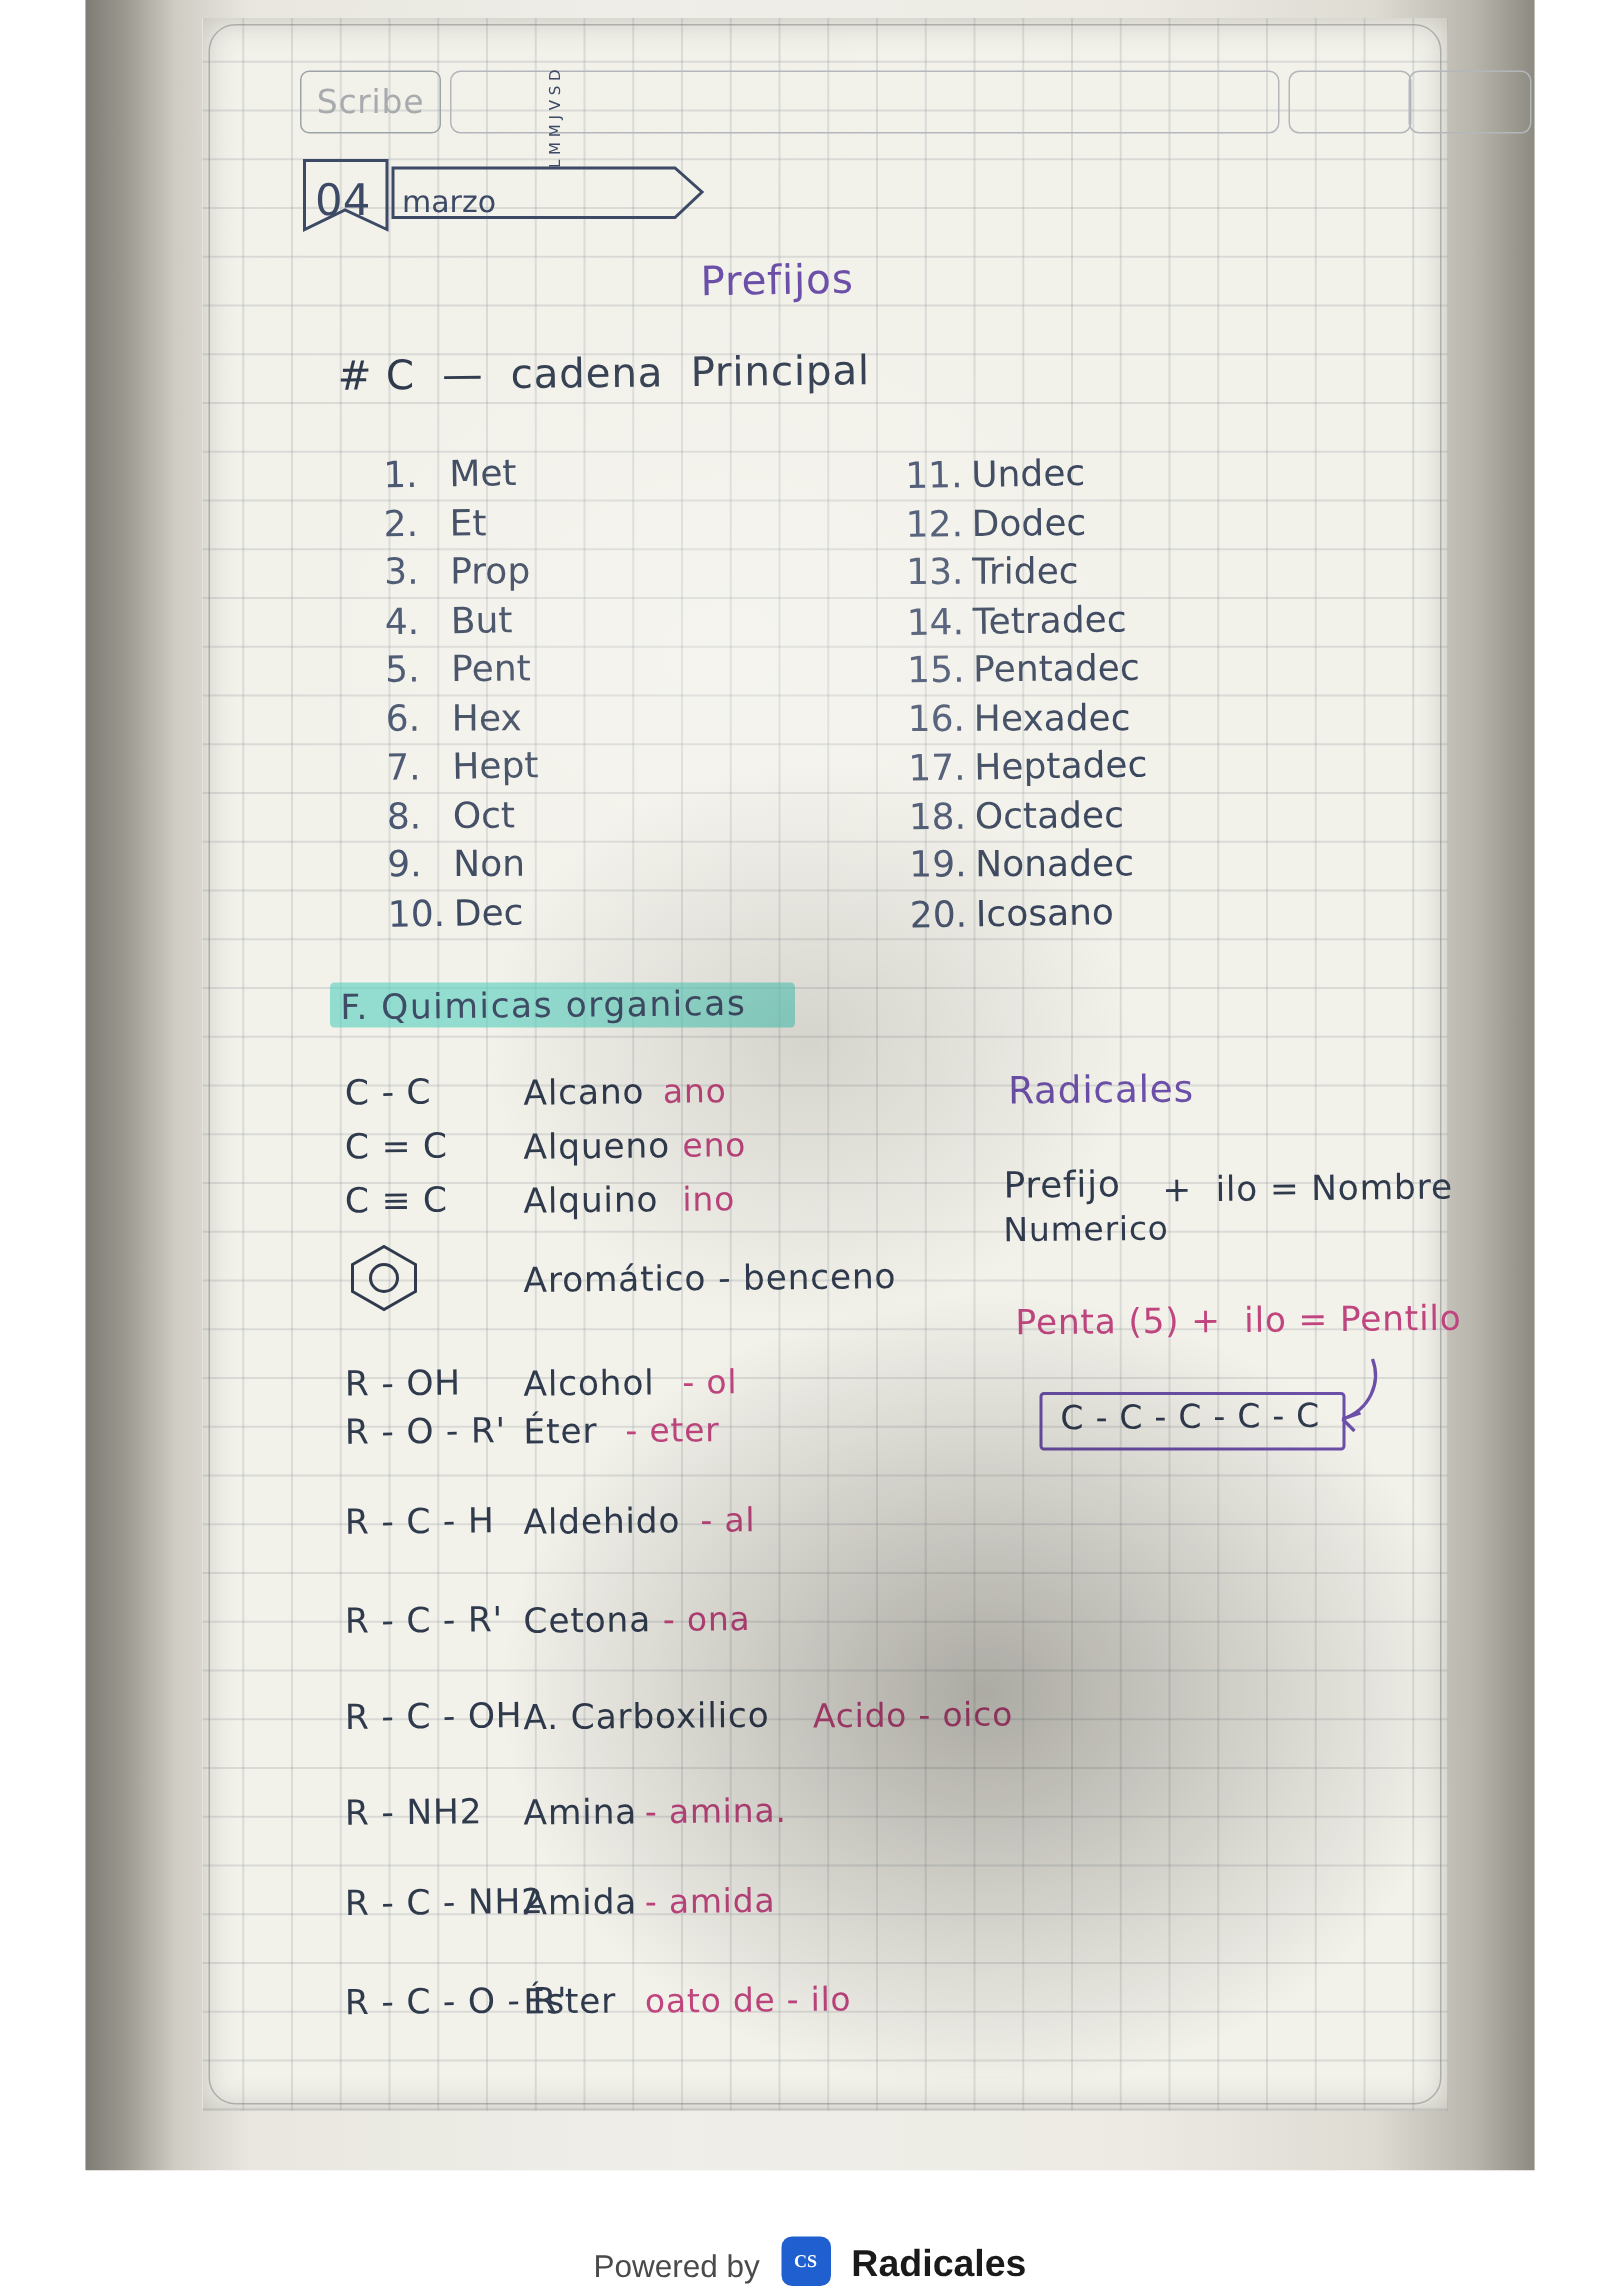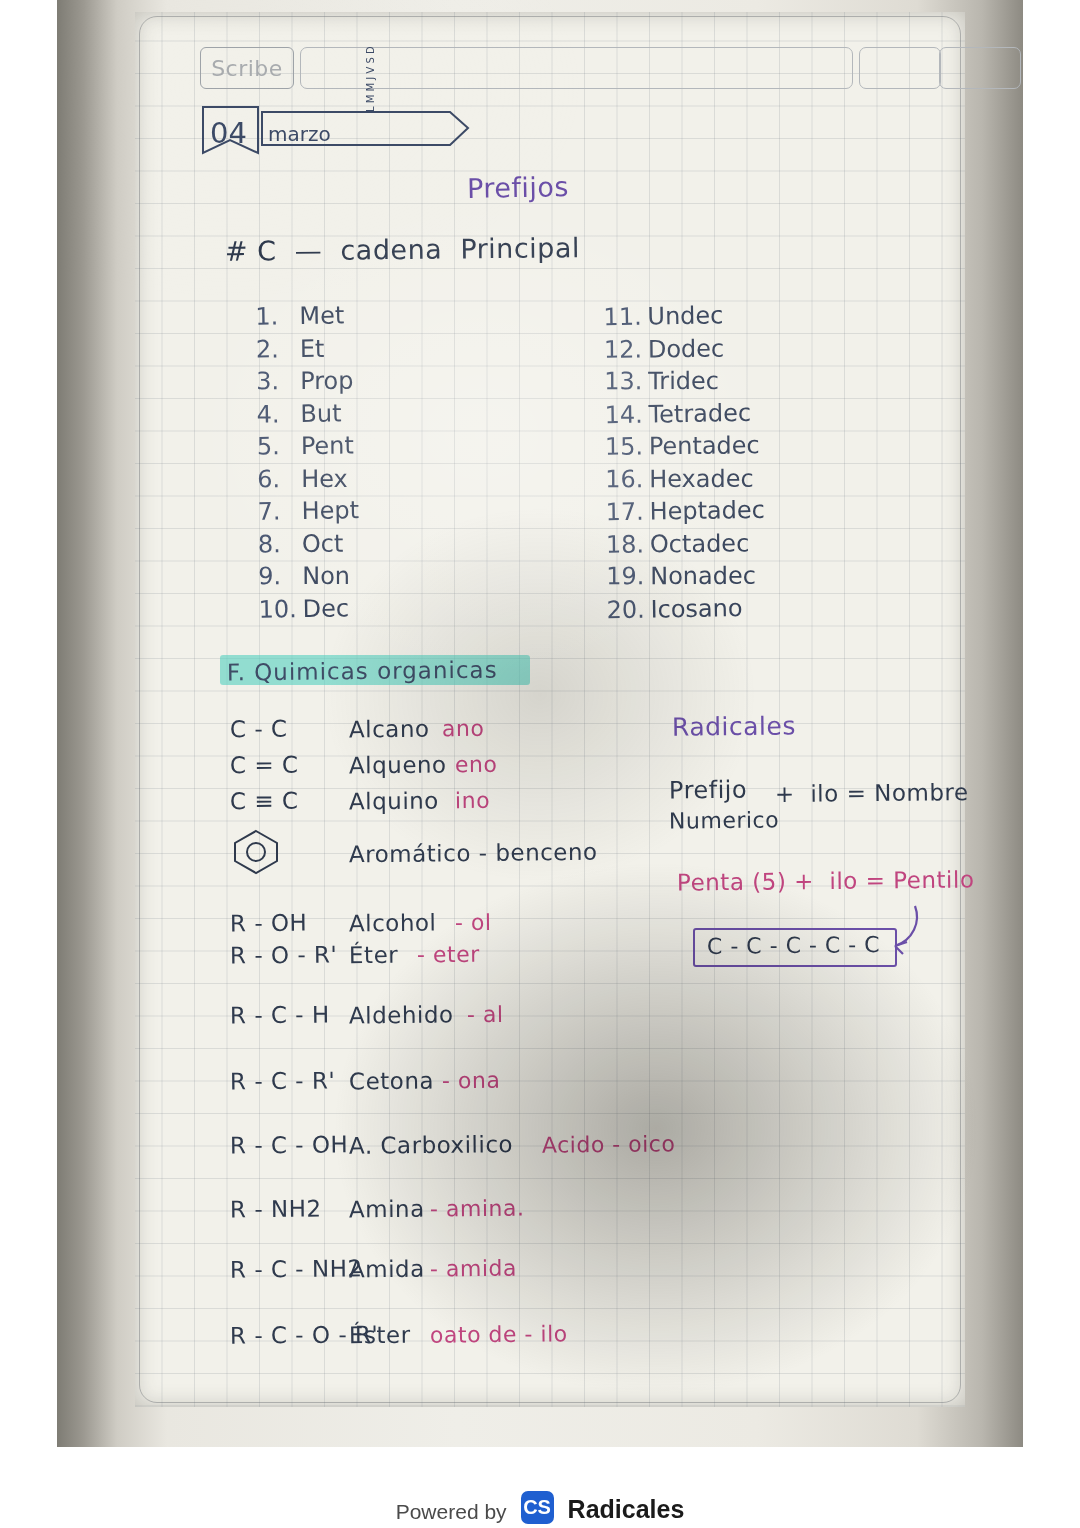--- a/index.html
+++ b/index.html
@@ -138,23 +138,23 @@
 
   
   #footer{
     position:absolute;left:0;top:1447px;width:1080px;height:81px;
     background:#ffffff;display:flex;align-items:center;justify-content:center;
   }
   #footer-inner{display:flex;align-items:flex-end;gap:14px;}
   #powered{font-size:21px;color:#4a4a4a;font-family:"Liberation Sans", sans-serif;}
   #cs-badge{
     width:33px;height:33px;border-radius:7px;background:#1f5fd0;
-    color:#fff;font-size:20px;font-weight:bold;
+    color:#fff;font-size:12px;font-weight:bold;
     display:flex;align-items:center;justify-content:center;
-    font-family:Liberation Sans, sans-serif;
+    font-family:Liberation Serif, serif;
     margin-top:40px;
   }
   #cs-name{font-size:25px;color:#1a1a1a;font-weight:bold;font-family:"Liberation Sans", sans-serif;}
 </style>
 </head>
 <body>
 
 <div id="page">
 
   <div id="scan">

